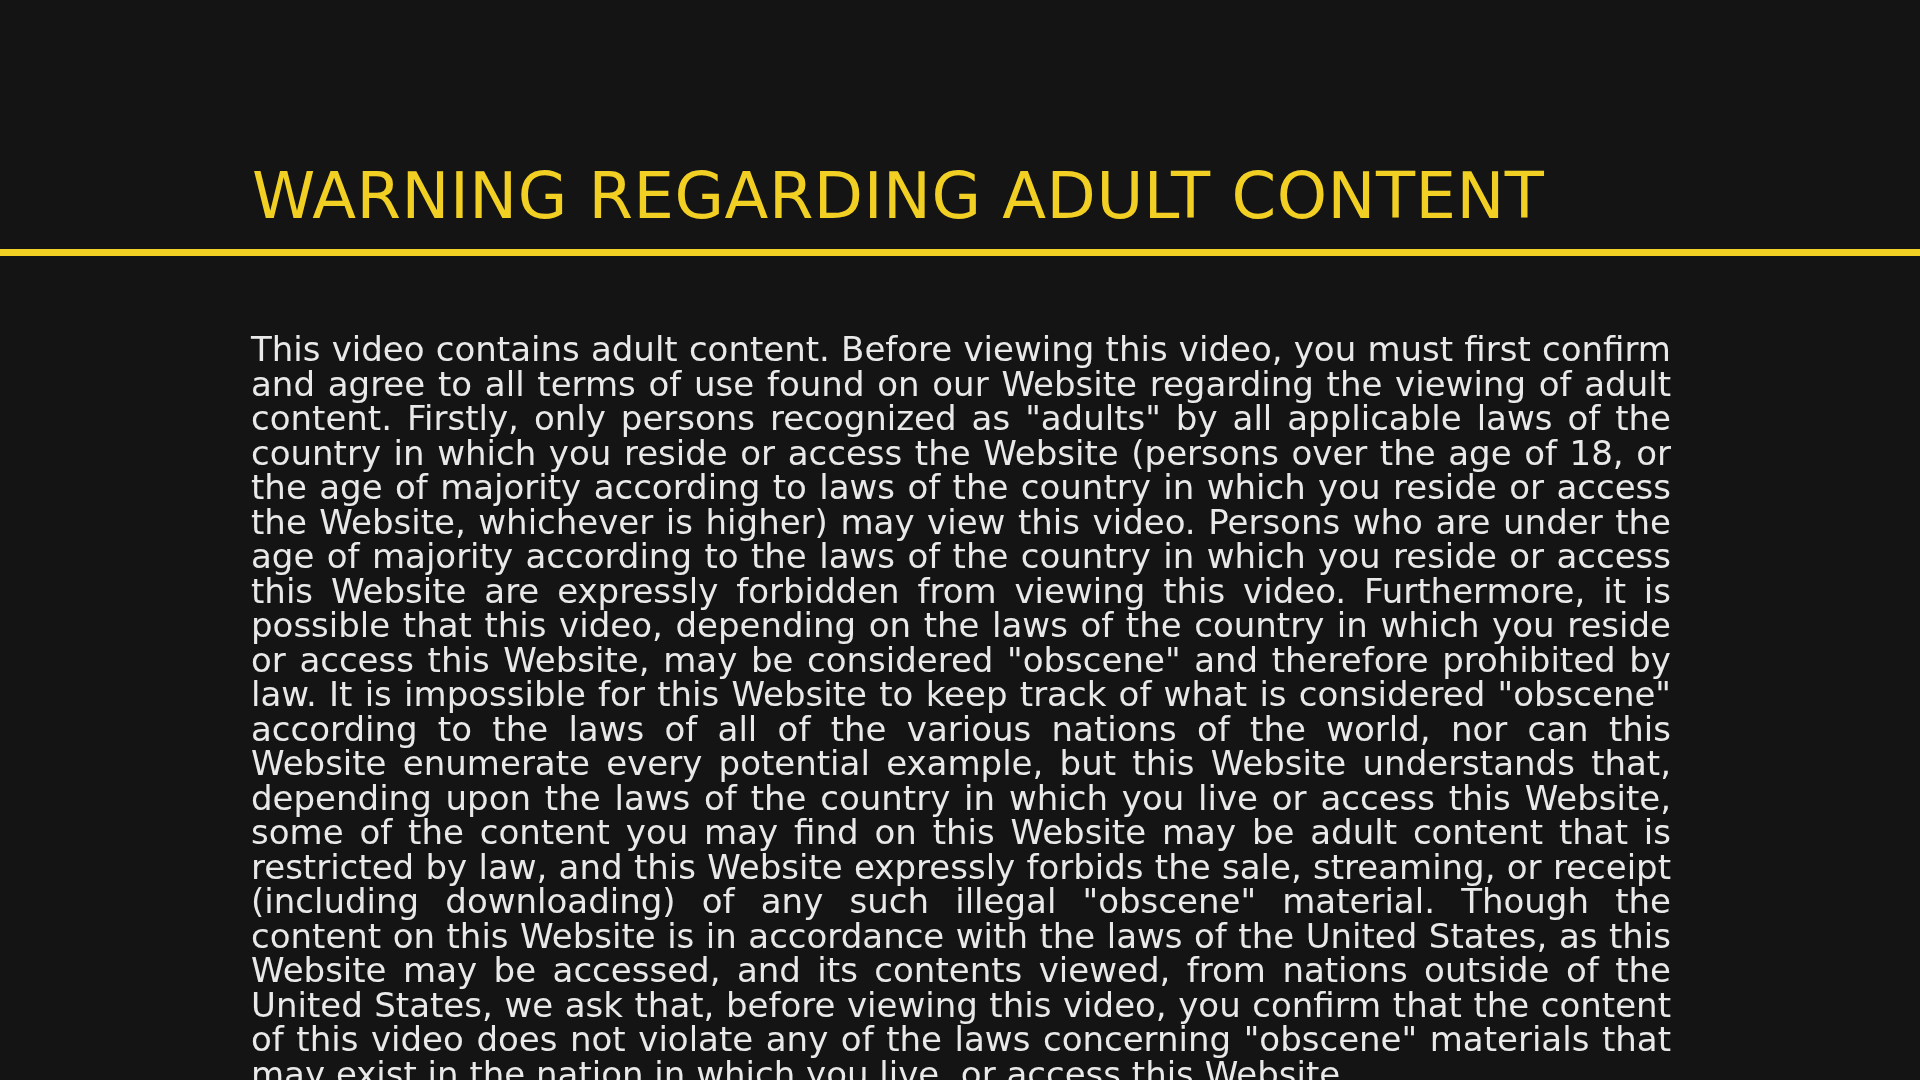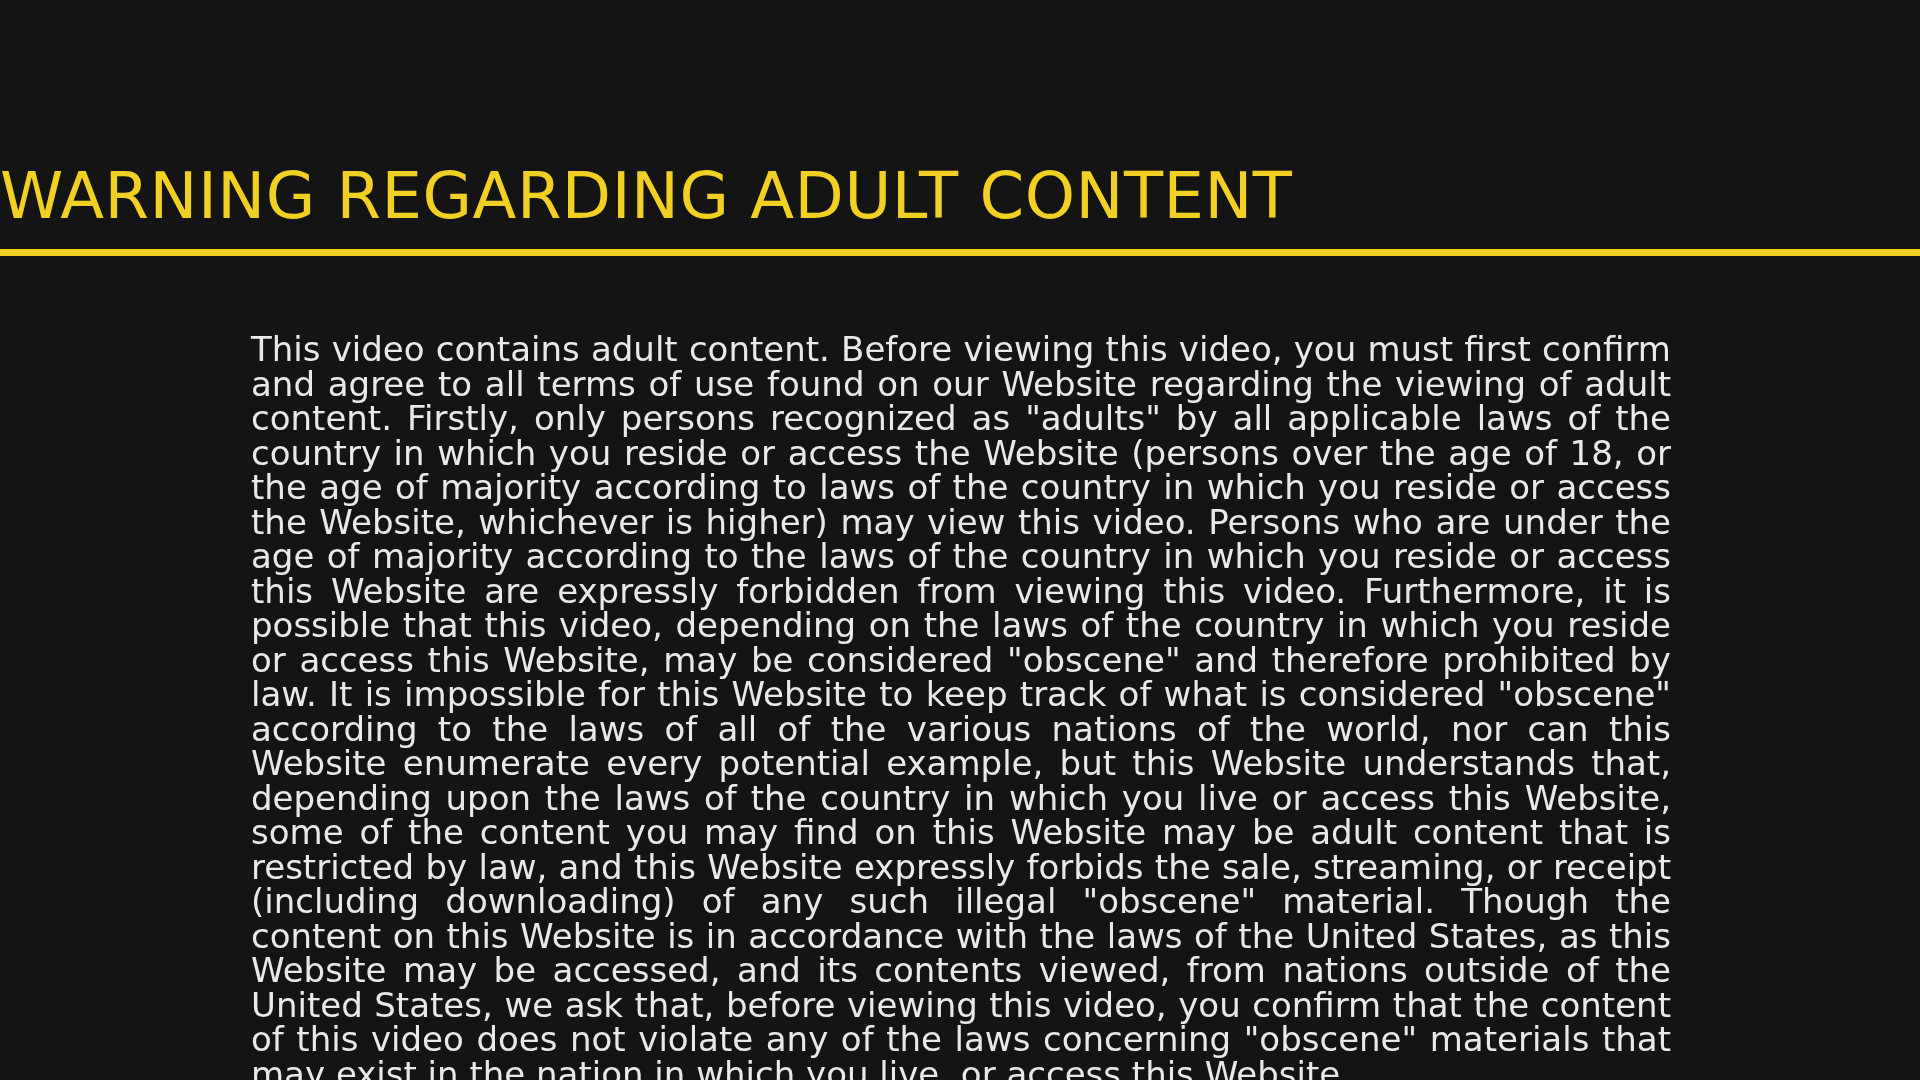--- a/index.html
+++ b/index.html
@@ -18,20 +18,21 @@
     width: 1920px;
     height: 1080px;
     background: #141414;
     box-sizing: border-box;
   }
   .warning-title {
     position: absolute;
     left: 0;
     right: 0;
     top: 118px;
+    padding-left: 252px;
     color: #f2d023;
     font-size: 64px;
     font-weight: 400;
     letter-spacing: 0.5px;
     line-height: 1.1;
     white-space: nowrap;
     font-family: "DejaVu Sans", sans-serif;
   }
   .divider {
     position: absolute;

